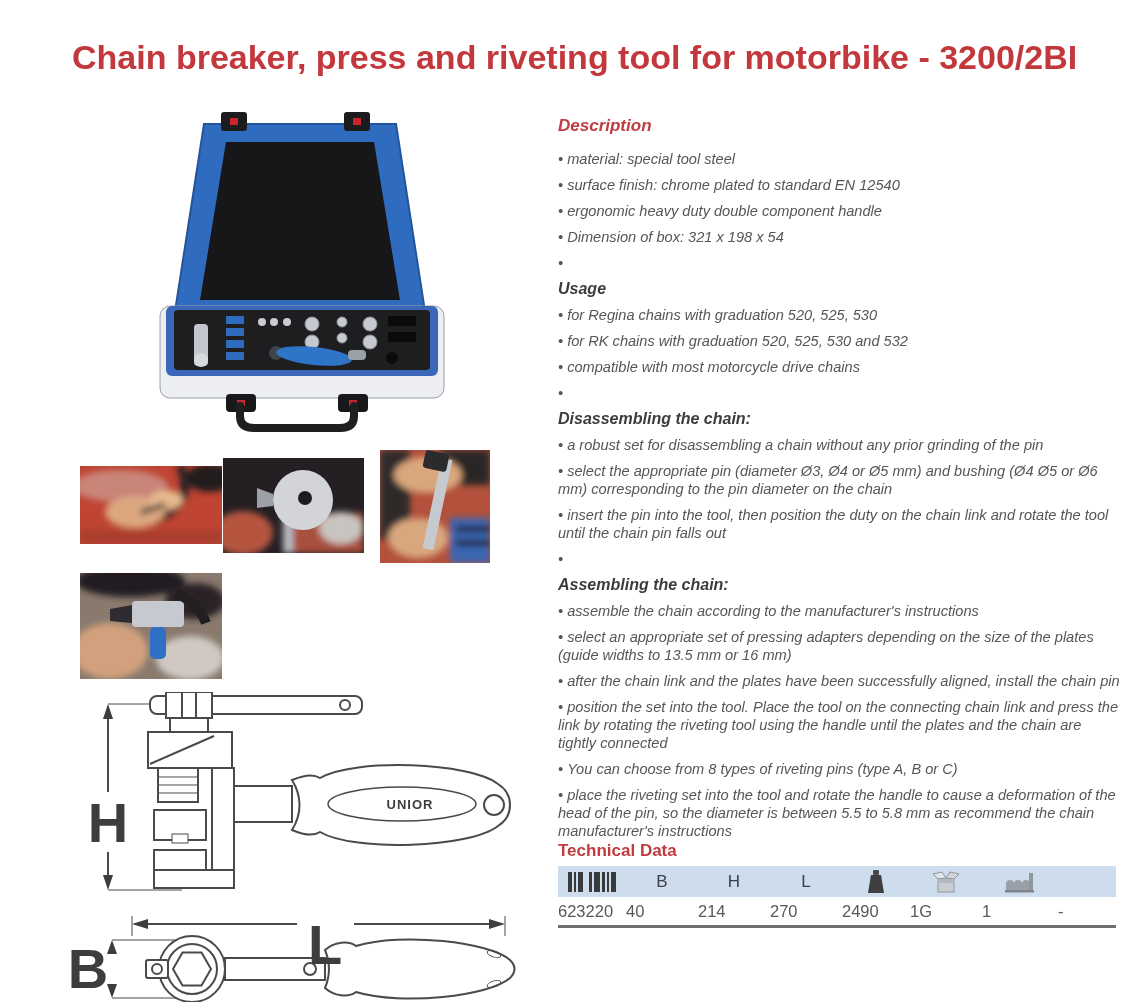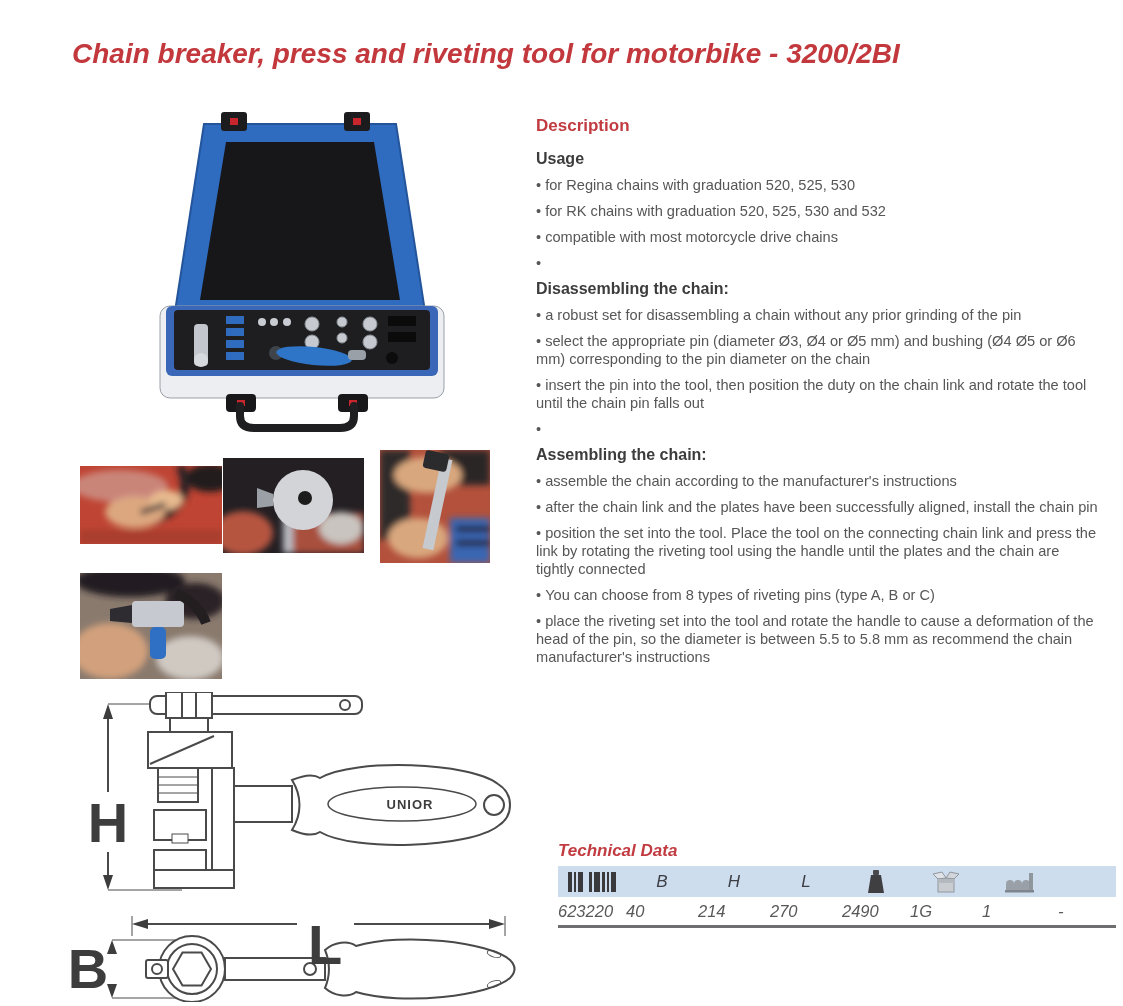--- a/index.html
+++ b/index.html
@@ -1,44 +1,44 @@
 <!DOCTYPE html>
 <html><head>
 <meta charset="utf-8">
 <style>
   html,body { margin:0; padding:0; background:#ffffff; }
   body { font-family:"Liberation Sans", sans-serif; }
   .page { position:relative; width:1123px; height:1006px; background:#ffffff; overflow:hidden; }
 
   .title { position:absolute; left:72px; top:38px; width:1010px;
-           font-size:28px; font-weight:bold; color:#c2383d;font-style:italic; }
+           font-size:34px; font-weight:bold; color:#c2383d; }
 
   
   .case-fig   { position:absolute; left:142px; top:110px; width:316px; height:325px; }
   .photo      { position:absolute; overflow:hidden; }
   .photo svg  { display:block; }
   .photo-1 { left:80px;  top:466px; width:142px; height:78px; }
   .photo-2 { left:223px; top:458px; width:141px; height:95px; }
   .photo-3 { left:380px; top:450px; width:110px; height:113px; }
   .photo-4 { left:80px;  top:573px; width:142px; height:106px; }
   .drawing  { position:absolute; left:62px; top:692px; width:470px; height:310px; }
   .drawing text { font-family:"Liberation Sans",sans-serif; font-weight:bold; fill:#3d3d3d; }
   .dim-label { font-size:56px; }
   .logo-text { font-size:13px; letter-spacing:1px; font-weight:bold; fill:#4a4a4a; }
 
   
-  .right-col { position:absolute; left:536px; top:108px; width:564px; }
+  .right-col { position:absolute; left:558px; top:108px; width:564px;font-style:italic; }
   .rc-heading { font-size:17px; font-weight:bold; color:#c13b40; margin:8px 0 14px; }
   .rc-subheading { font-size:16px; font-weight:bold; color:#3c3c3c; margin:2px 0 8px; }
   ul.bullets { list-style:none; margin:0; padding:0; }
   ul.bullets li { font-size:14.6px; color:#565656; line-height:18px; margin-bottom:8px; }
   ul.bullets li::before { content:"\2022\00a0"; color:#565656; }
 
   
-  .tech { position:absolute; left:558px; top:841px; width:558px;font-style:italic; }
+  .tech { position:absolute; left:558px; top:841px; width:558px; }
   .tech-heading { font-size:17px; font-weight:bold; color:#c13b40; margin:0 0 5px; }
   table.tech-table { border-collapse:collapse; width:558px; table-layout:fixed; }
   table.tech-table thead tr { background:#cdddee; height:31px; }
   table.tech-table th { font-size:17px; font-weight:normal; color:#3d3f46; text-align:center; vertical-align:middle; padding:0; }
   table.tech-table td { font-size:16.5px; color:#58585a; vertical-align:middle; height:28px; border-bottom:3px solid #6e6e70; padding:0; }
   th svg { vertical-align:middle; }
 </style>
 </head>
 <body>
 
@@ -241,40 +241,48 @@
       <text class="dim-label" x="46" y="150" text-anchor="middle">H</text>
       <text class="dim-label" x="263" y="272" text-anchor="middle">L</text>
       <text class="dim-label" x="26" y="296" text-anchor="middle">B</text>
       <text class="logo-text" x="348" y="117" text-anchor="middle">UNIOR</text>
     </svg>
   </div>
 
   <div class="right-col">
 
     <div class="rc-heading">Description</div>
+    <ul class="bullets">
+      <li>material: special tool steel</li>
+      <li>surface finish: chrome plated to standard EN 12540</li>
+      <li>ergonomic heavy duty double component handle</li>
+      <li>Dimension of box: 321 x 198 x 54</li>
+      <li></li>
+    </ul>
 
     <div class="rc-subheading">Usage</div>
     <ul class="bullets">
       <li>for Regina chains with graduation 520, 525, 530</li>
       <li>for RK chains with graduation 520, 525, 530 and 532</li>
       <li>compatible with most motorcycle drive chains</li>
       <li></li>
     </ul>
 
     <div class="rc-subheading">Disassembling the chain:</div>
     <ul class="bullets">
       <li>a robust set for disassembling a chain without any prior grinding of the pin</li>
       <li>select the appropriate pin (diameter Ø3, Ø4 or Ø5 mm) and bushing (Ø4 Ø5 or Ø6 mm) corresponding to the pin diameter on the chain</li>
       <li>insert the pin into the tool, then position the duty on the chain link and rotate the tool until the chain pin falls out</li>
       <li></li>
     </ul>
 
     <div class="rc-subheading">Assembling the chain:</div>
     <ul class="bullets">
       <li>assemble the chain according to the manufacturer's instructions</li>
+      <li>select an appropriate set of pressing adapters depending on the size of the plates (guide widths to 13.5 mm or 16 mm)</li>
       <li>after the chain link and the plates have been successfully aligned, install the chain pin</li>
       <li>position the set into the tool. Place the tool on the connecting chain link and press the link by rotating the riveting tool using the handle until the plates and the chain are tightly connected</li>
       <li>You can choose from 8 types of riveting pins (type A, B or C)</li>
       <li>place the riveting set into the tool and rotate the handle to cause a deformation of the head of the pin, so the diameter is between 5.5 to 5.8 mm as recommend the chain manufacturer's instructions</li>
     </ul>
   </div>
 
   <div class="tech">
     <div class="tech-heading">Technical Data</div>
     <table class="tech-table">

